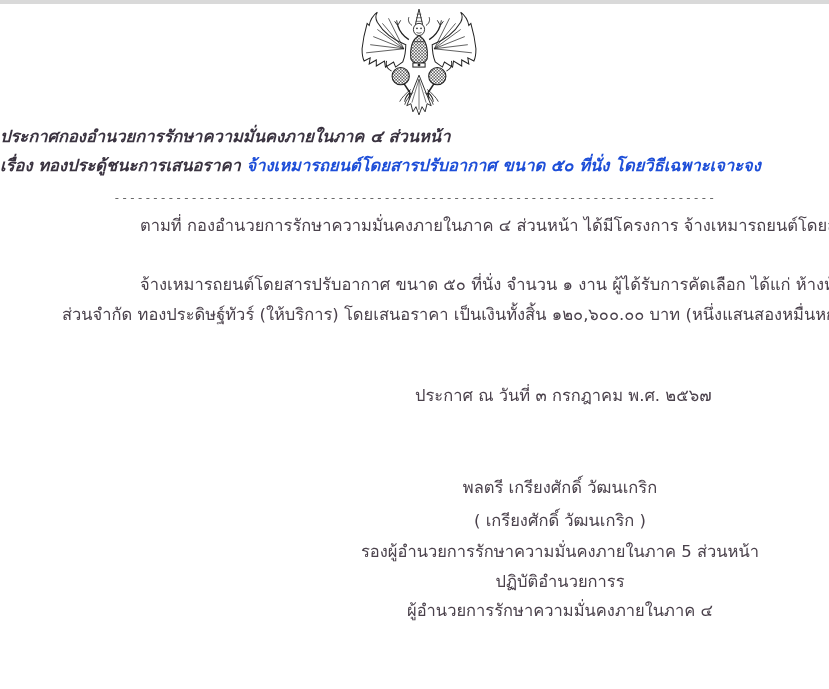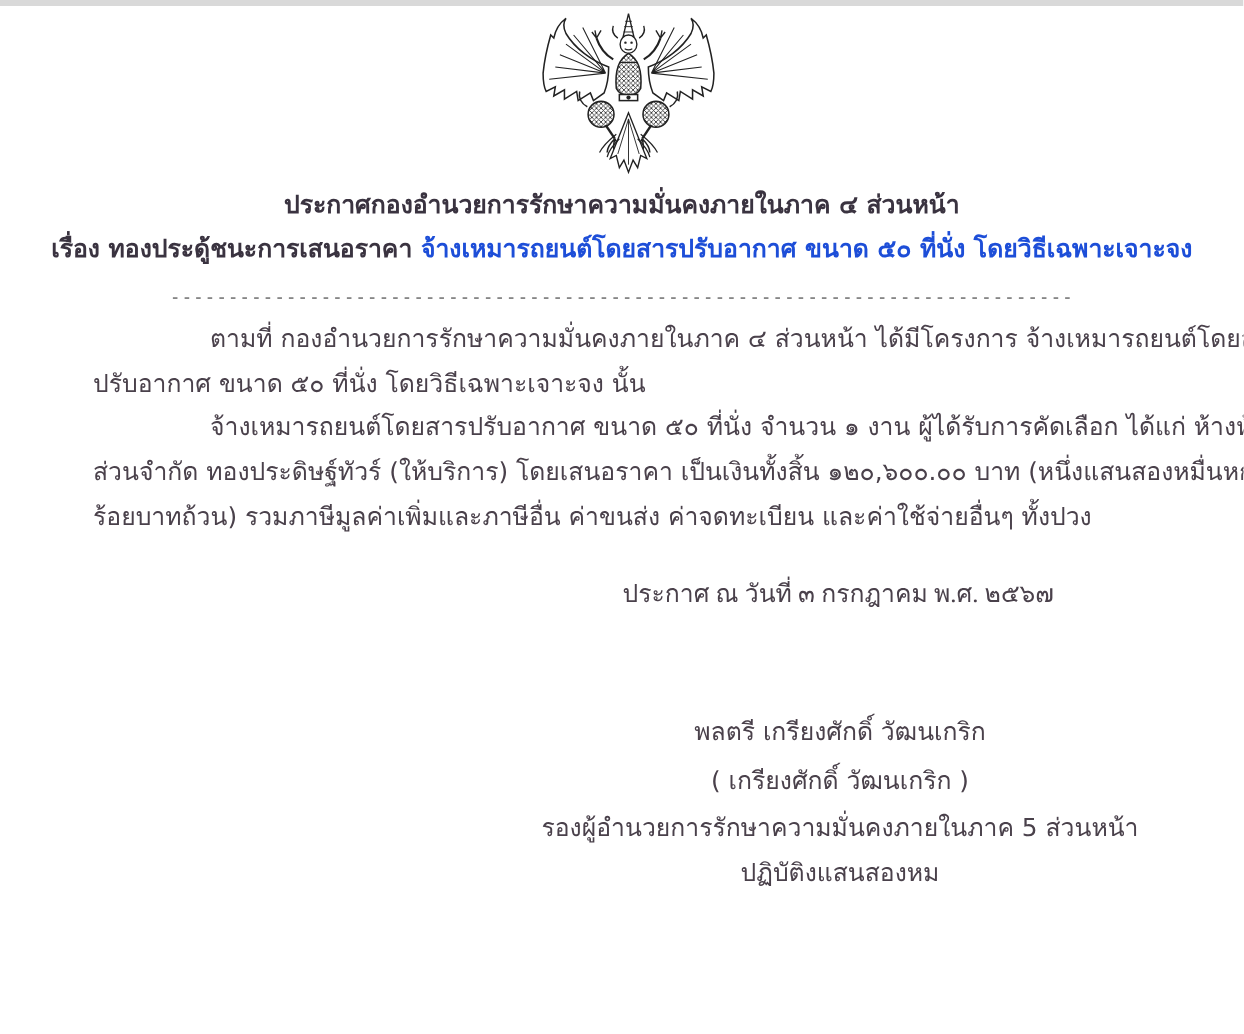--- a/index.html
+++ b/index.html
@@ -18,31 +18,31 @@
   .doc{position:absolute;top:0;left:0;width:829px;height:689px;}
   .emblem{
     position:absolute;left:358px;top:8px;width:122px;height:110px;
   }
   .line{
     position:absolute;
     font-size:16.5px;
     white-space:nowrap;
     line-height:22px;
   }
-  .centered{left:0;width:829px;text-align:center;}
+  .centered{left:0;width:829px;text-align:left;font-style:italic;}
   .title{font-weight:bold;color:#3a3340;}
   .subject-accent{color:#1d4ed8;}
   .divider{
     position:absolute;left:0;width:829px;text-align:center;
     font-size:12px;color:#6a6a6a;letter-spacing:0.5px;
     font-family:"DejaVu Sans Mono","Liberation Mono",monospace;
   }
   .para-line{left:62px;width:710px;text-align:left;color:#4a414b;}
   .indent{padding-left:78px;}
-  .date-line{left:415px;color:#4a414b;font-family:Liberation Serif, serif;}
+  .date-line{left:415px;color:#4a414b;}
   .sig-block{
     position:absolute;left:320px;top:0;width:480px;height:689px;
     pointer-events:none;
   }
   .sig-line{
     position:absolute;left:0;width:480px;text-align:center;
     font-size:16.5px;white-space:nowrap;line-height:22px;color:#4a414b;
   }
 </style>
 </head>
@@ -126,28 +126,27 @@
     </g>
   </svg>
 
   <div class="line centered title" style="top:126px">ประกาศกองอำนวยการรักษาความมั่นคงภายในภาค ๔ ส่วนหน้า</div>
 
   <div class="line centered title" style="top:155px"><span>เรื่อง ทองประดู้ชนะการเสนอราคา </span><span class="subject-accent">จ้างเหมารถยนต์โดยสารปรับอากาศ ขนาด ๕๐ ที่นั่ง โดยวิธีเฉพาะเจาะจง</span></div>
 
   <div class="divider" style="top:191px">------------------------------------------------------------------------------</div>
 
   <div class="line para-line indent" style="top:215px">ตามที่ กองอำนวยการรักษาความมั่นคงภายในภาค ๔ ส่วนหน้า ได้มีโครงการ จ้างเหมารถยนต์โดยสาร</div>
-  <div class="line para-line" style="top:245px">ปรับอากาศ ขนาด ๕๐ ที่นั่ง โดยวิธีเฉพาะเจาะจง  นั้น</div>
 
   <div class="line para-line indent" style="top:274px">จ้างเหมารถยนต์โดยสารปรับอากาศ ขนาด ๕๐ ที่นั่ง จำนวน ๑ งาน ผู้ได้รับการคัดเลือก ได้แก่ ห้างหุ้น</div>
   <div class="line para-line" style="top:304px">ส่วนจำกัด ทองประดิษฐ์ทัวร์ (ให้บริการ) โดยเสนอราคา เป็นเงินทั้งสิ้น ๑๒๐,๖๐๐.๐๐ บาท (หนึ่งแสนสองหมื่นหก</div>
-  <div class="line para-line" style="top:334px">ร้อยบาทถ้วน) รวมภาษีมูลค่าเพิ่มและภาษีอื่น ค่าขนส่ง ค่าจดทะเบียน และค่าใช้จ่ายอื่นๆ ทั้งปวง</div>
 
   <div class="line date-line" style="top:385px">ประกาศ ณ วันที่  ๓ กรกฎาคม พ.ศ. ๒๕๖๗</div>
 
   <div class="sig-block">
     <div class="sig-line" style="top:477px">พลตรี  เกรียงศักดิ์ วัฒนเกริก</div>
     <div class="sig-line" style="top:510px">( เกรียงศักดิ์   วัฒนเกริก )</div>
     <div class="sig-line" style="top:541px">รองผู้อำนวยการรักษาความมั่นคงภายในภาค 5 ส่วนหน้า</div>
-    <div class="sig-line" style="top:571px">ปฏิบัติงแสนสองหม</div>
+    <div class="sig-line" style="top:571px">ปฏิบัติอำนวยการร</div>
+    <div class="sig-line" style="top:600px">ผู้อำนวยการรักษาความมั่นคงภายในภาค ๔</div>
   </div>
 
 </div>
 
 </body></html>

